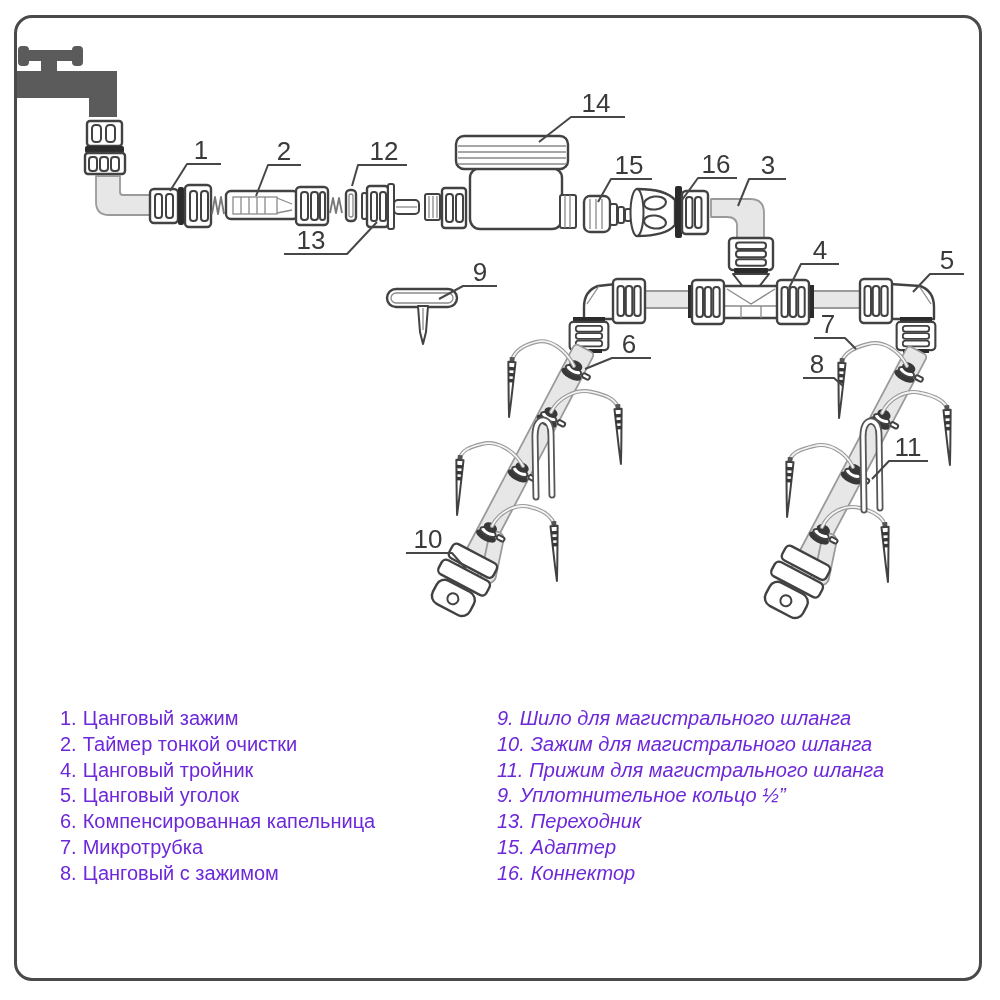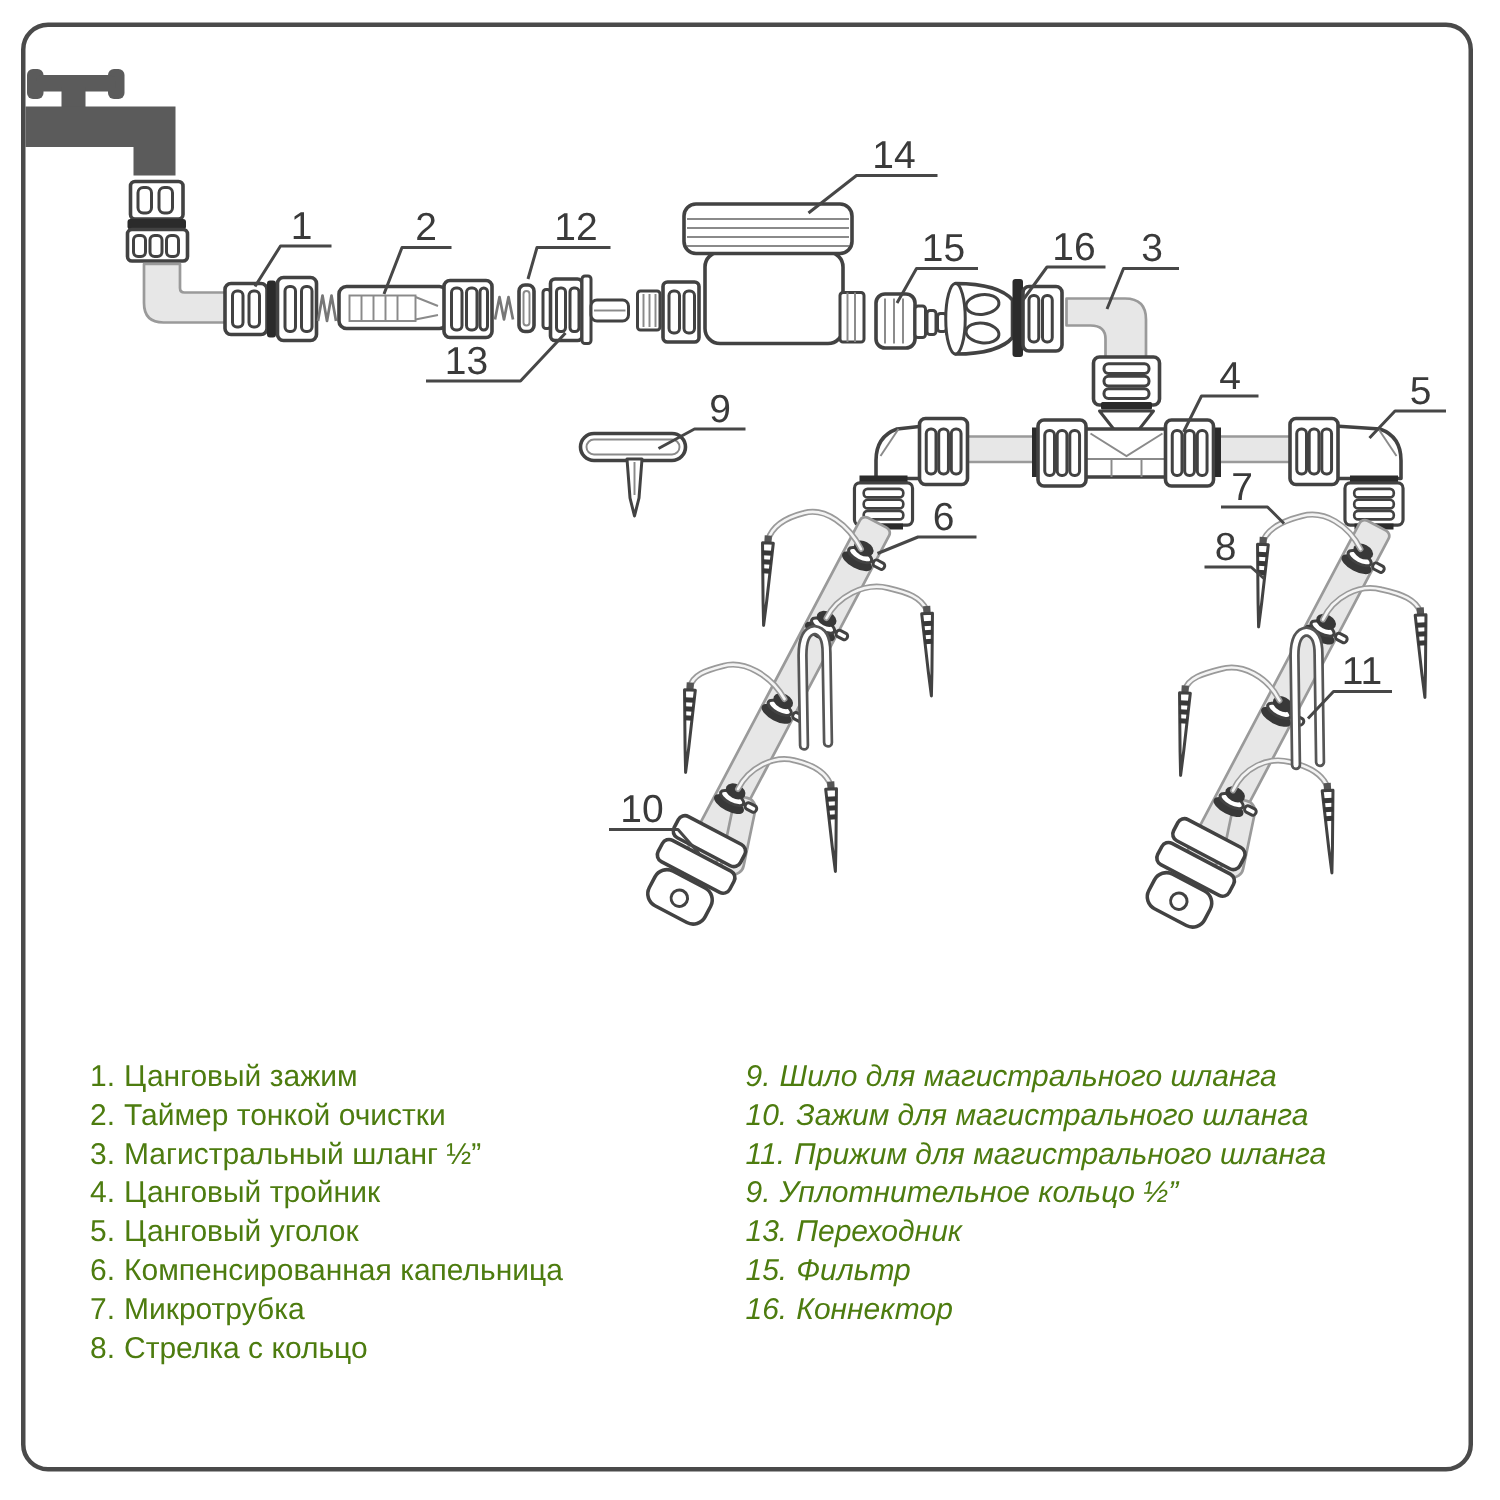--- a/index.html
+++ b/index.html
@@ -17,21 +17,21 @@
   .fauc {fill:#5b5b5b;stroke:none;}
   .thin {fill:none;stroke:#8a8a8a;stroke-width:1.3;}
   .spring{fill:none;stroke:#777;stroke-width:1.8;stroke-linejoin:round;}
   .lead {fill:none;stroke:#474747;stroke-width:2;stroke-linejoin:round;}
   .tube {fill:none;stroke:#9a9a9a;stroke-width:4;stroke-linecap:round;}
   .tubeIn{fill:none;stroke:#f4f4f4;stroke-width:1.8;stroke-linecap:round;}
   .pin  {fill:none;stroke:#565656;stroke-width:7;stroke-linecap:round;}
   .pinIn{fill:none;stroke:#ffffff;stroke-width:3.4;stroke-linecap:round;}
   .callout{font-size:26px;fill:#3a3a3a;text-anchor:middle;}
   
-  .legend-col{position:absolute;top:706px;color:#4d7c0f;font-size:20px;}
+  .legend-col{position:absolute;top:706px;color:#6d28d9;font-size:20px;}
   #legend-left{left:60px;}
   #legend-right{left:497px;font-style:italic;}
   .lrow{line-height:25.8px;white-space:nowrap;}
   .lnum{margin-right:6px;}
 </style>
 </head>
 <body>
 
 <div id="page">
   <div id="frame"></div>
@@ -291,29 +291,28 @@
       <text class="callout" x="311" y="249">13</text>
       <text class="callout" x="596" y="112">14</text>
       <text class="callout" x="629" y="174">15</text>
       <text class="callout" x="716" y="173">16</text>
     </g>
   </svg>
 
   <div id="legend-left" class="legend-col">
     <div class="lrow"><span class="lnum">1.</span><span>Цанговый зажим</span></div>
     <div class="lrow"><span class="lnum">2.</span><span>Таймер тонкой очистки</span></div>
-    <div class="lrow"><span class="lnum">3.</span><span>Магистральный шланг ½”</span></div>
     <div class="lrow"><span class="lnum">4.</span><span>Цанговый тройник</span></div>
     <div class="lrow"><span class="lnum">5.</span><span>Цанговый уголок</span></div>
     <div class="lrow"><span class="lnum">6.</span><span>Компенсированная капельница</span></div>
     <div class="lrow"><span class="lnum">7.</span><span>Микротрубка</span></div>
-    <div class="lrow"><span class="lnum">8.</span><span>Стрелка с кольцо</span></div>
+    <div class="lrow"><span class="lnum">8.</span><span>Цанговый с зажимом</span></div>
   </div>
   <div id="legend-right" class="legend-col">
     <div class="lrow"><span class="lnum">9.</span><span>Шило для магистрального шланга</span></div>
     <div class="lrow"><span class="lnum">10.</span><span>Зажим для магистрального шланга</span></div>
     <div class="lrow"><span class="lnum">11.</span><span>Прижим для магистрального шланга</span></div>
     <div class="lrow"><span class="lnum">9.</span><span>Уплотнительное кольцо ½”</span></div>
     <div class="lrow"><span class="lnum">13.</span><span>Переходник</span></div>
-    <div class="lrow"><span class="lnum">15.</span><span>Фильтр</span></div>
+    <div class="lrow"><span class="lnum">15.</span><span>Адаптер</span></div>
     <div class="lrow"><span class="lnum">16.</span><span>Коннектор</span></div>
   </div>
 </div>
 
 </body></html>

